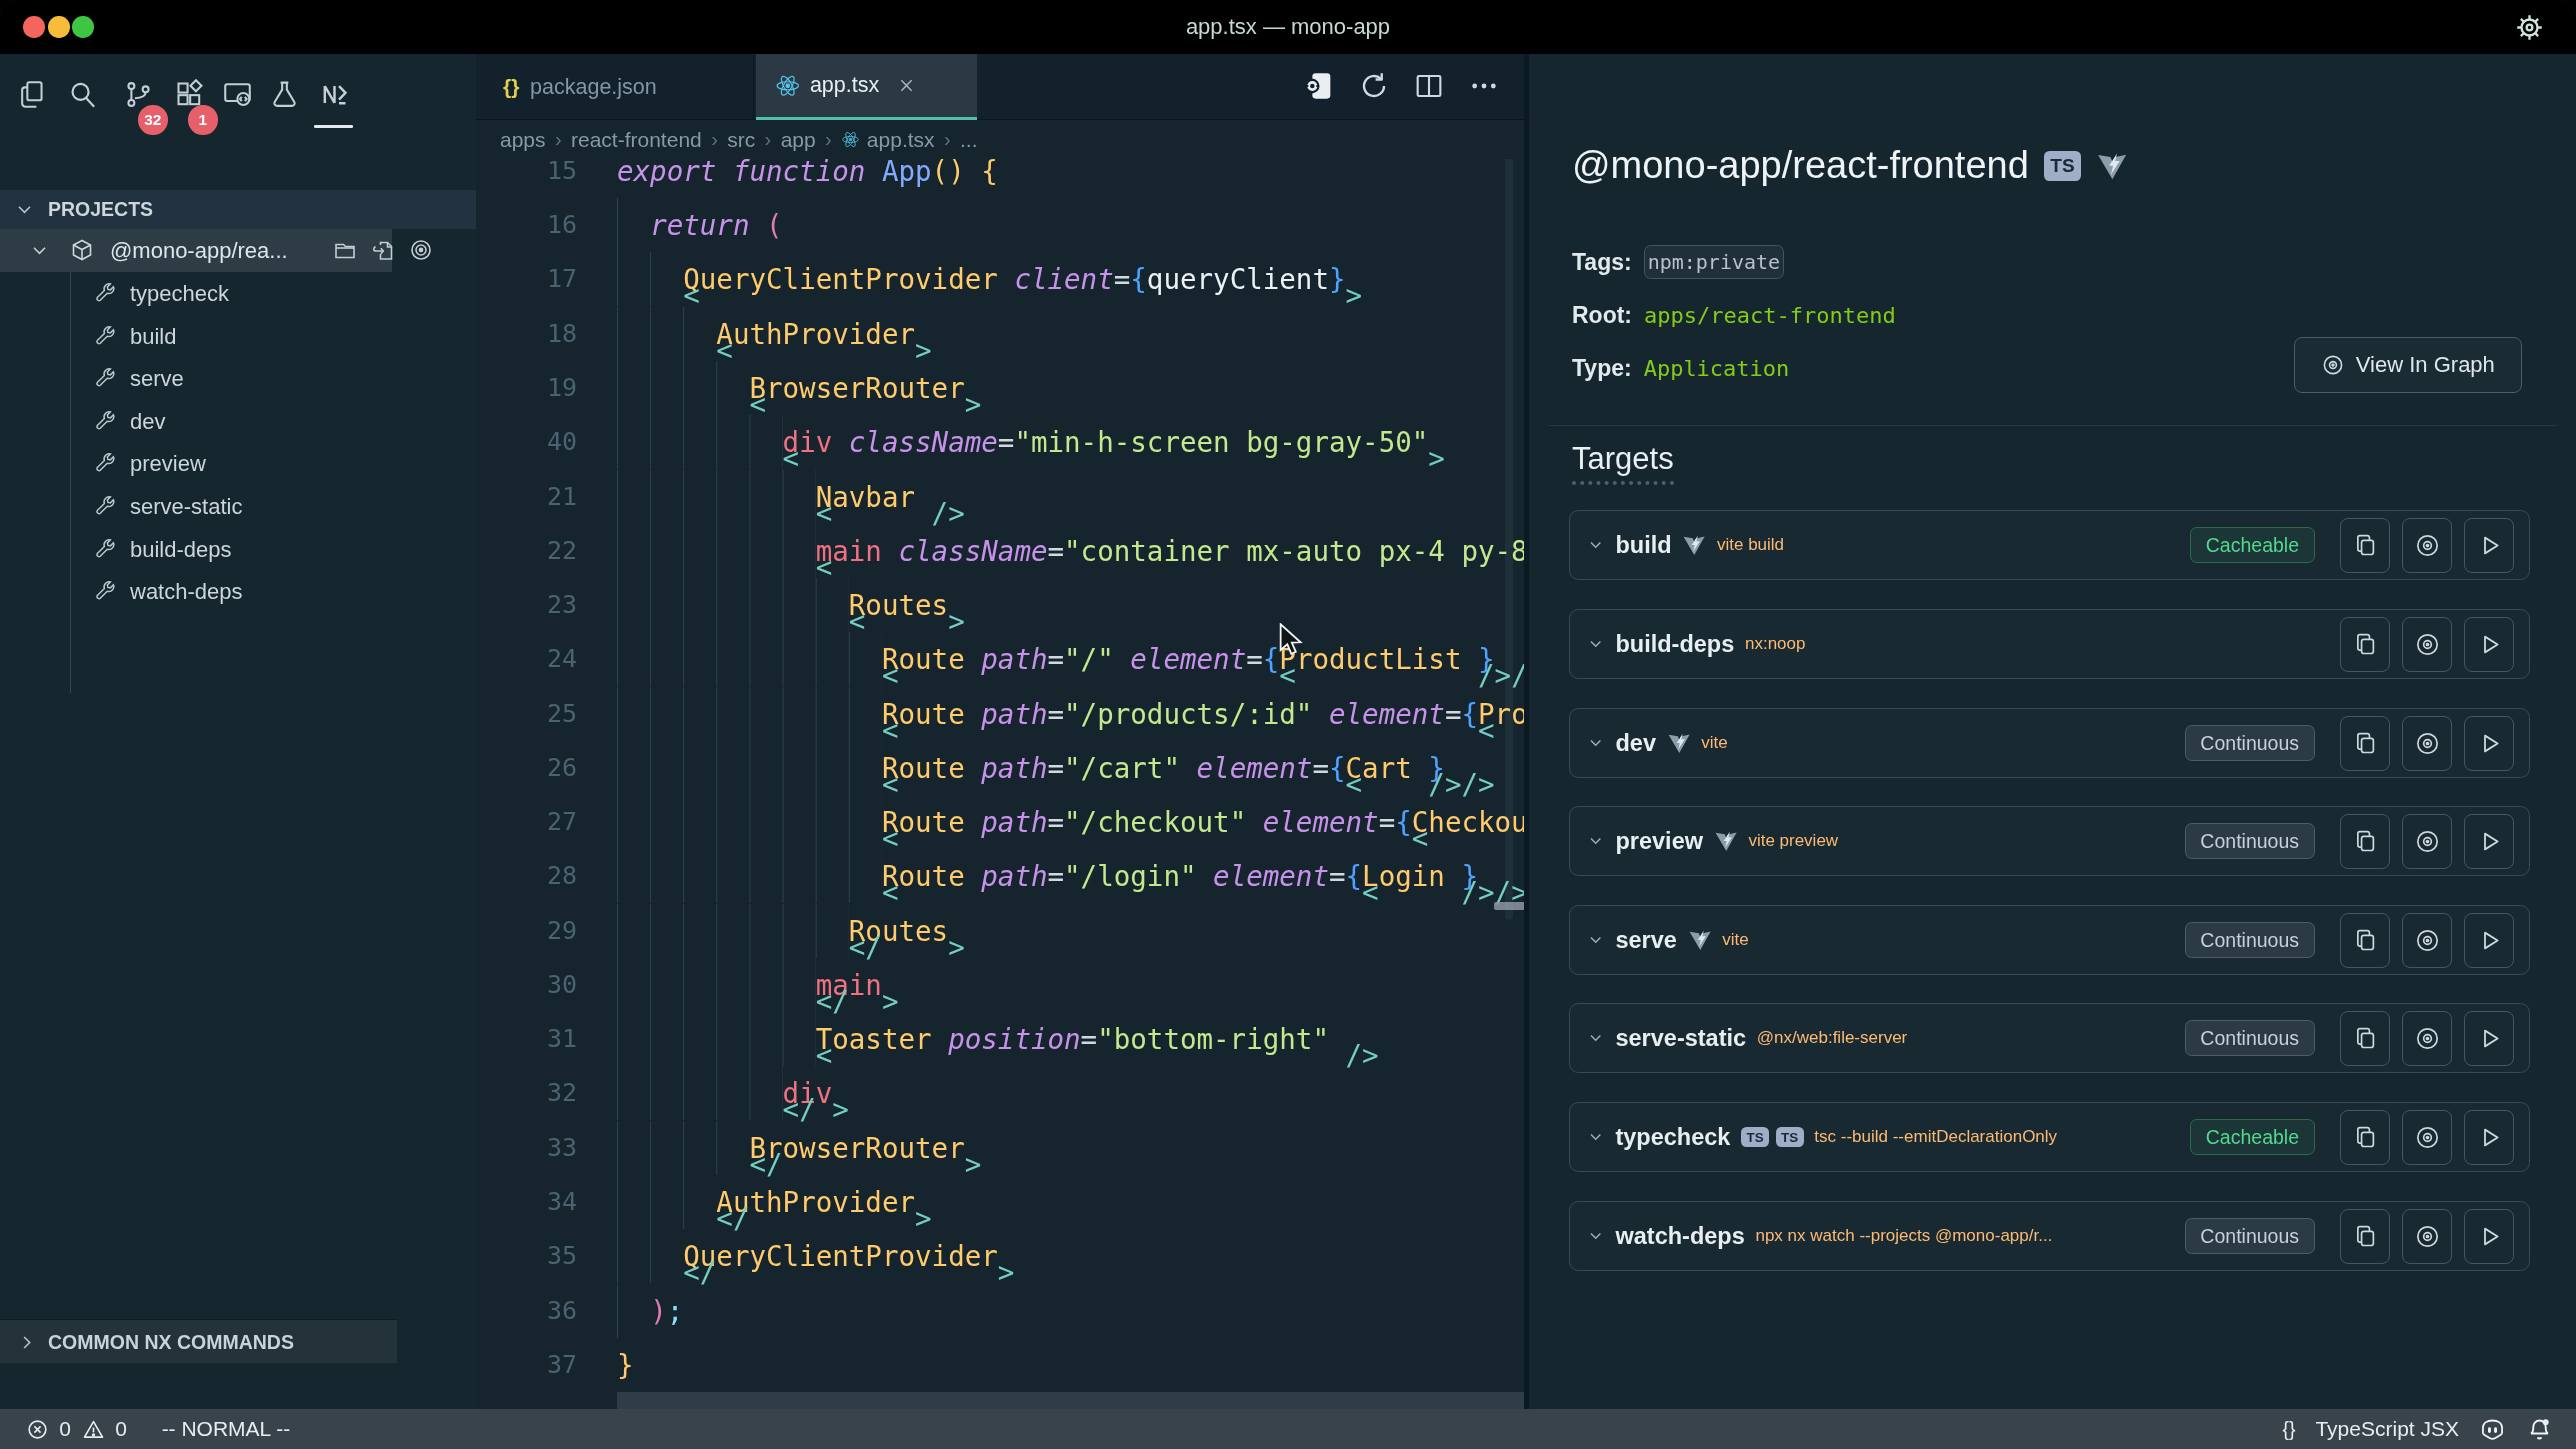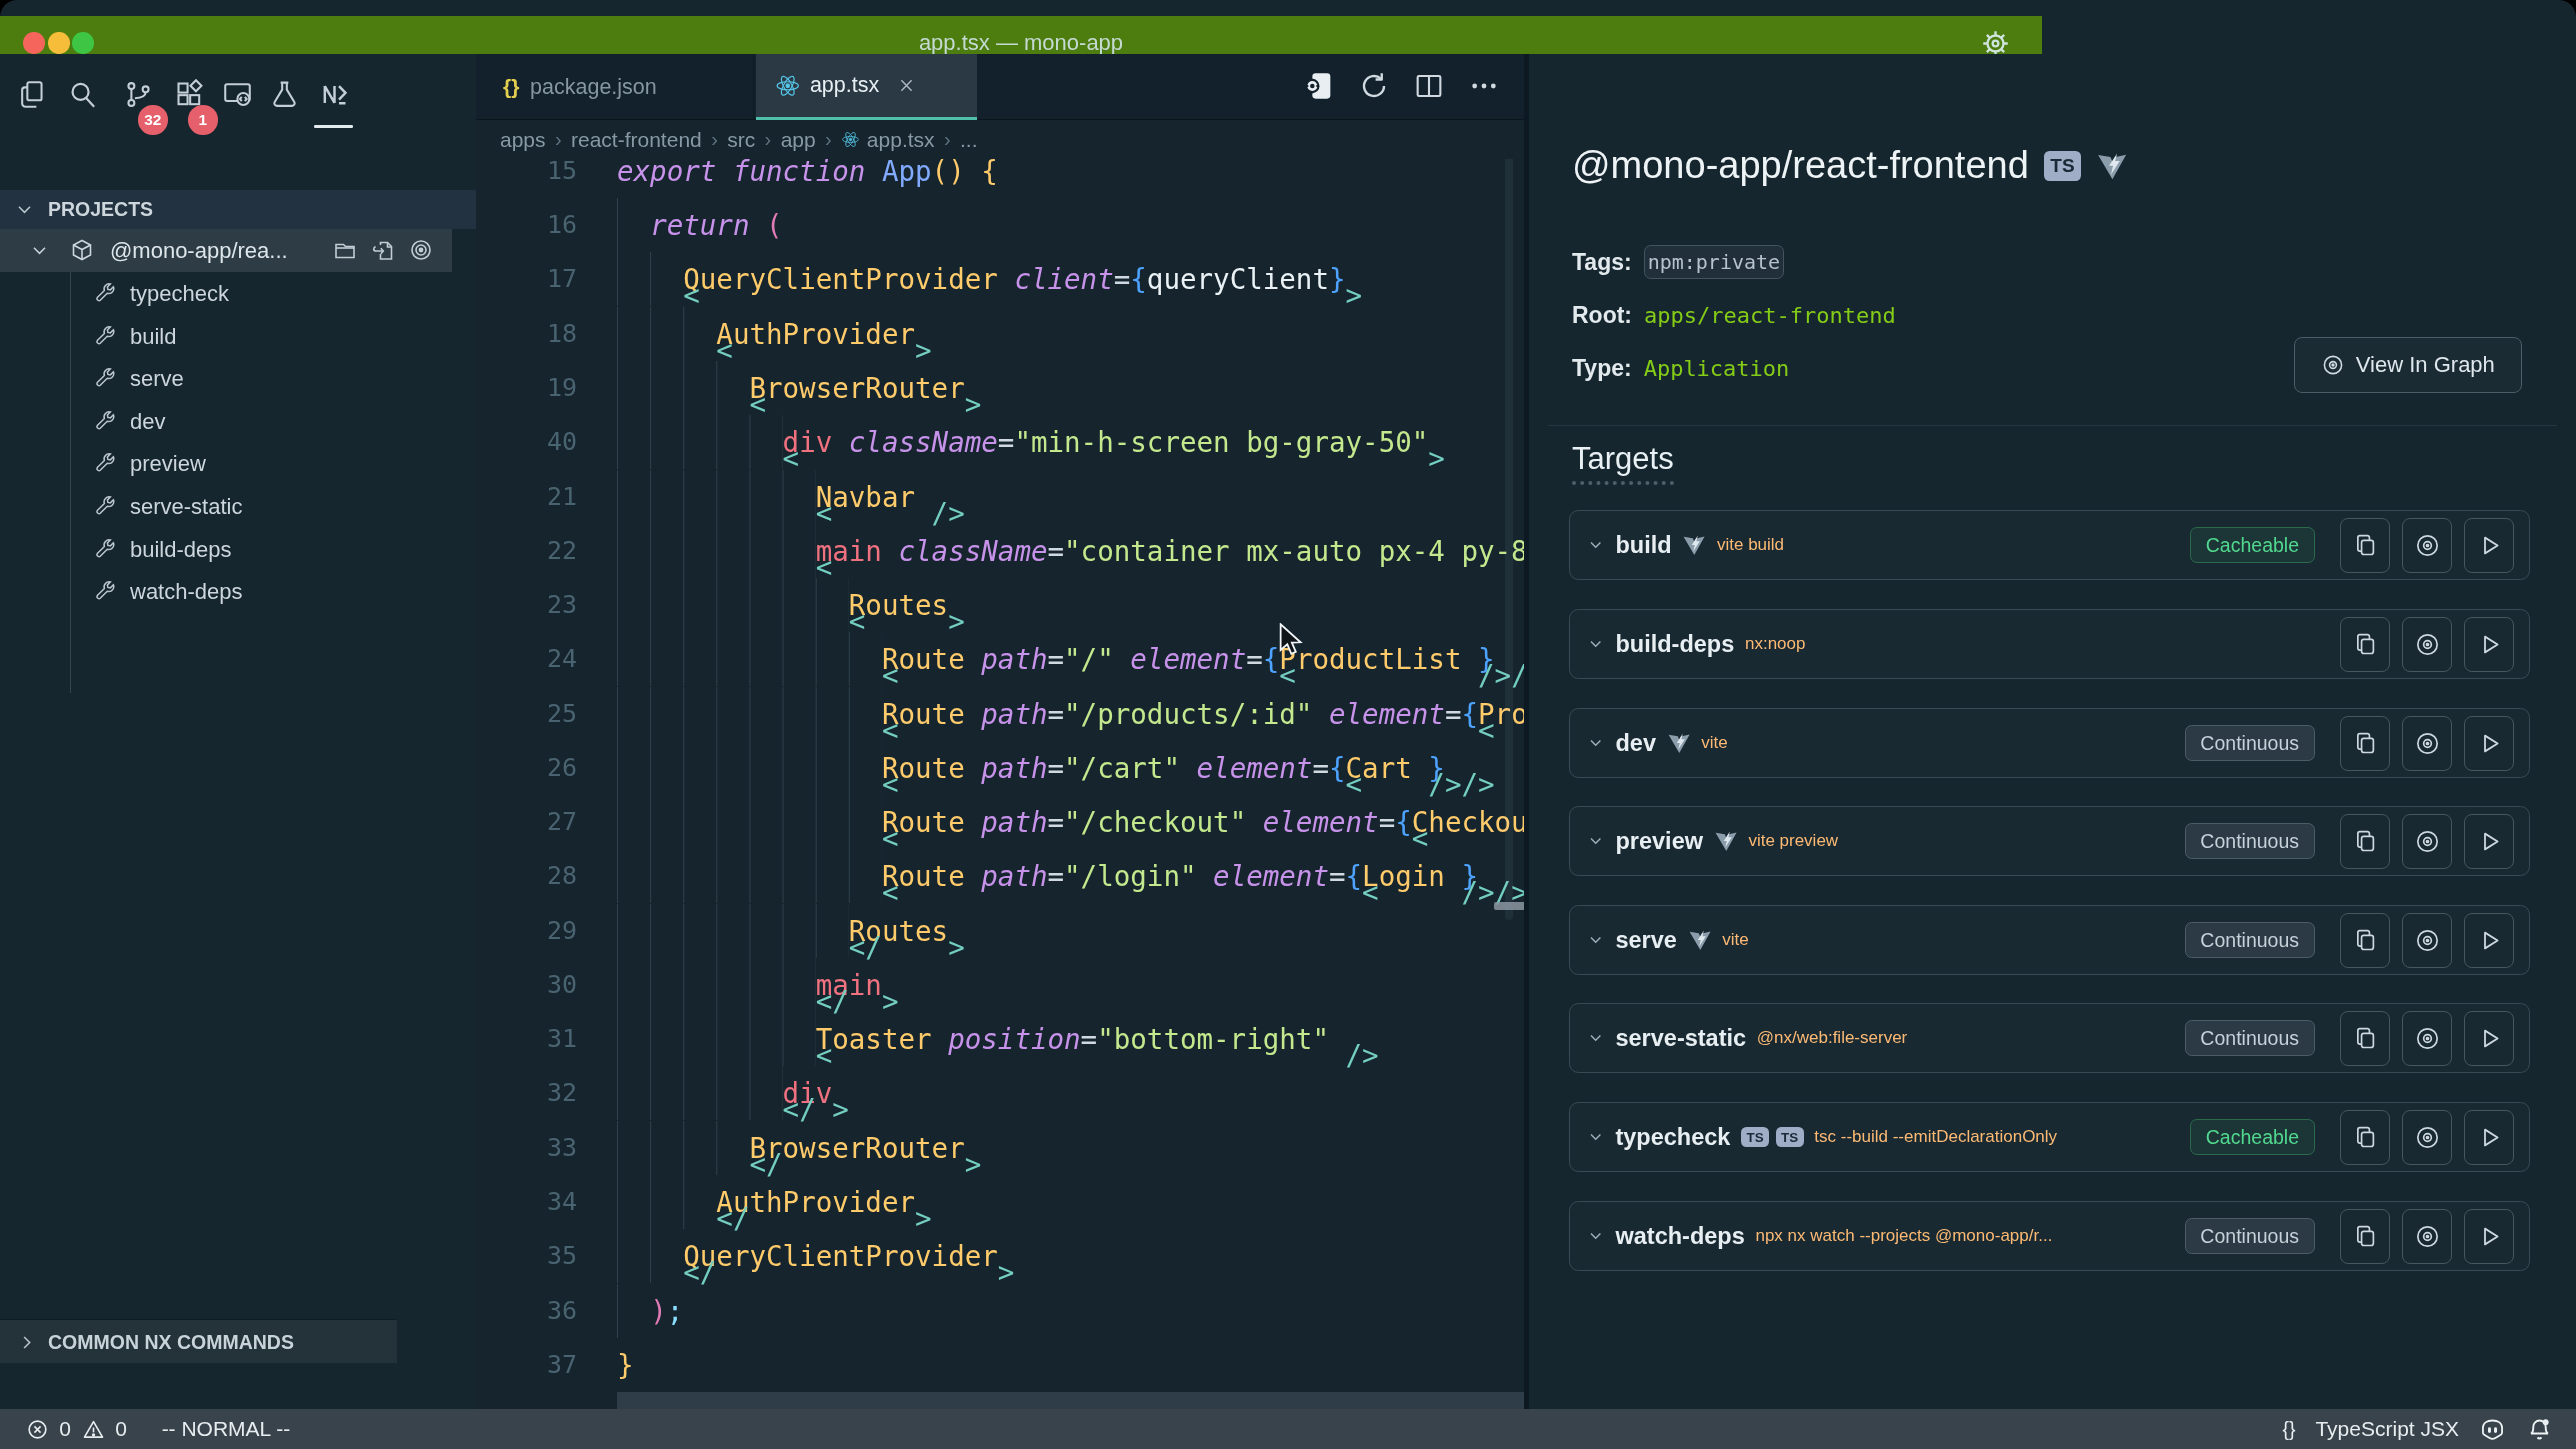--- a/index.html
+++ b/index.html
@@ -1,21 +1,21 @@
 <!DOCTYPE html>
 <html style="font-size:10.7px"><head>
 <meta charset="utf-8">
 <style>
   html,body{margin:0;padding:0;width:2576px;height:1449px;background:#000;font-family:"Liberation Sans",sans-serif;}
   *{box-sizing:border-box;}
   #window{position:absolute;inset:0;background:#16262e;border-radius:17.4px 17.4px 0 0;overflow:hidden;}
   svg{display:block;}
 
   
-  #titlebar{position:absolute;left:0;top:16px;width:2042px;height:54px;background:#4d7c0f;}
+  #titlebar{position:absolute;left:0;top:0;width:2576px;height:54px;background:#000000;}
   .tl{position:absolute;top:16px;width:21.5px;height:21.5px;border-radius:50%;}
   #tl-red{left:23px;background:#f5655b;}
   #tl-yellow{left:48px;background:#f6bd3b;}
   #tl-green{left:72px;background:#3ec544;}
   #window-title{position:absolute;left:0;right:0;top:0;height:54px;line-height:54px;text-align:center;color:#c5dad2;font-size:22px;}
   #titlebar-gear{position:absolute;right:31px;top:12px;width:31px;height:31px;color:#cfe4dc;}
 
   
   #sidebar{position:absolute;left:0;top:54px;width:476px;height:1355px;background:#16262e;}
   #activity-row{position:absolute;left:0;top:13.4px;width:476px;height:60px;}
@@ -23,21 +23,21 @@
   .act-badge{position:absolute;width:29.5px;height:29.5px;border-radius:50%;background:#e5606b;color:#fff;font-size:15.4px;font-weight:bold;text-align:center;line-height:29.5px;}
   #nx-underline{position:absolute;left:314px;top:58px;width:39px;height:2.7px;background:#e3ebee;border-radius:1.3px;}
   #nx-header{position:absolute;left:0;top:84px;width:476px;height:40px;}
   #nx-header-label{position:absolute;left:36px;top:9.4px;font-size:19px;letter-spacing:1px;color:#a9b7c0;}
   #nx-header-more{position:absolute;right:54px;top:6.7px;color:#aab7bf;}
 
   #projects-header{position:absolute;left:0;top:136px;width:476px;height:39px;background:#223240;}
   #projects-header .chev{position:absolute;left:14.8px;top:10px;width:19px;height:19px;color:#b9c5cd;}
   #projects-label{position:absolute;left:48px;top:8px;font-size:19.5px;font-weight:bold;color:#ccd6dc;}
 
-  #project-row{position:absolute;left:0;top:175px;width:452px;height:43px;background:#2d3c45;}
+  #project-row{position:absolute;left:0;top:175px;width:392px;height:43px;background:#2d3c45;}
   #project-row .chev{position:absolute;left:29.5px;top:12px;width:19px;height:19px;color:#c6d1d8;}
   #project-cube{position:absolute;left:70px;top:9.4px;width:24px;height:24px;color:#ccd7de;}
   #project-label{position:absolute;left:110px;top:8.7px;font-size:22px;color:#dde6ea;}
   .prow-act{position:absolute;top:9.4px;width:24px;height:24px;color:#c2cdd4;}
 
   #tree-items{position:absolute;left:0;top:0;width:476px;height:671px;}
   .trow{position:absolute;left:0;width:476px;height:43px;}
   .trow .wr{position:absolute;left:94px;top:10px;width:23px;height:23px;color:#b9c5cd;}
   .trow .tlabel{position:absolute;left:130px;top:8.7px;font-size:22px;color:#ccd6dc;}
   #tree-guide{position:absolute;left:70px;top:218px;width:1.3px;height:421px;background:rgba(137,154,165,.28);}

